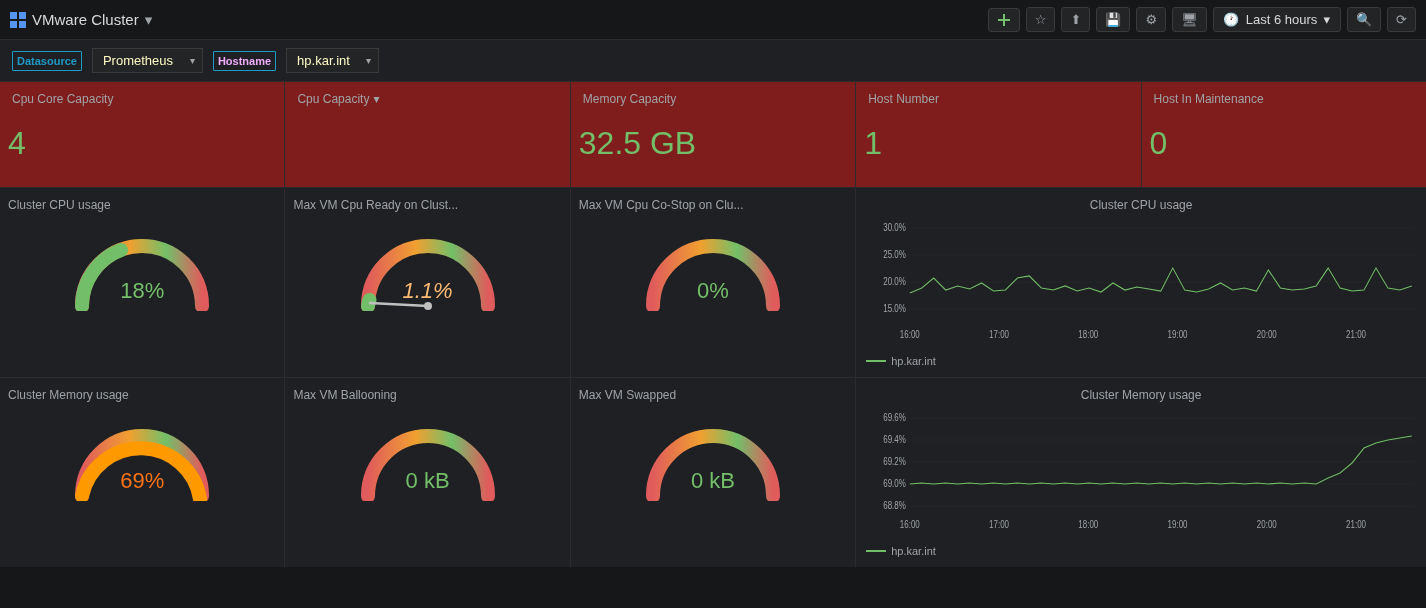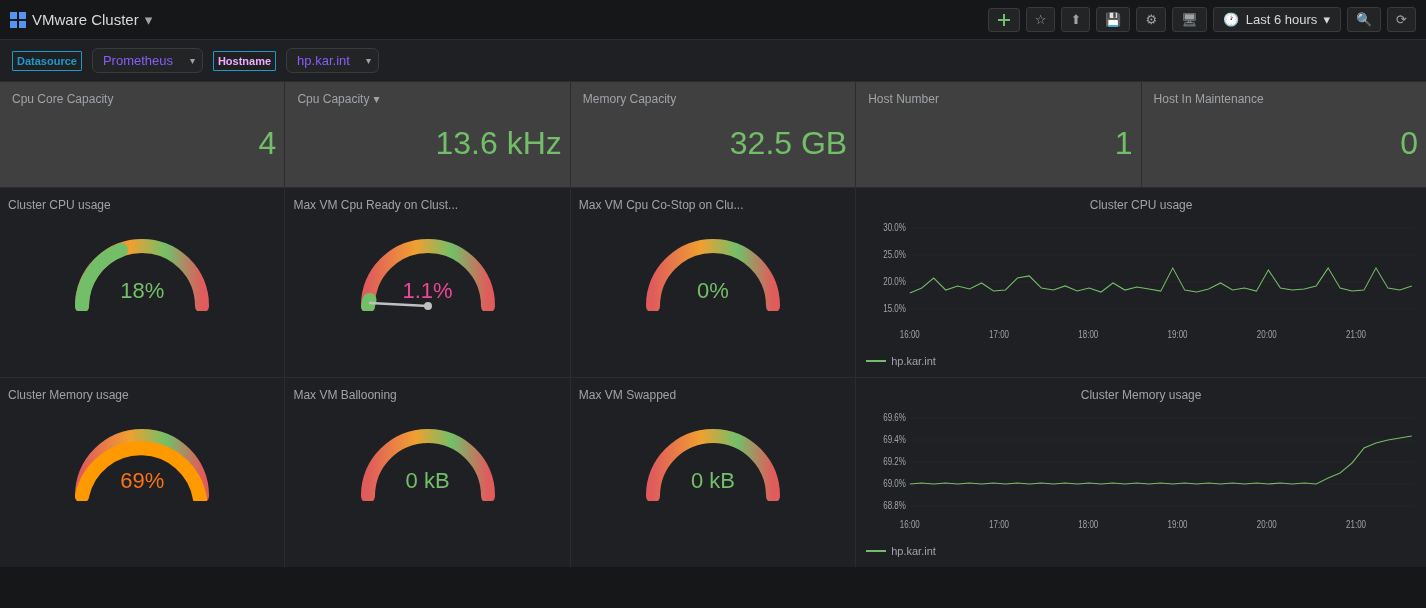--- a/index.html
+++ b/index.html
@@ -87,23 +87,23 @@
       font-size: 11px;
       font-weight: 600;
       color: #1e9ac7;
       padding: 3px 4px;
       border: 1px solid #1e9ac7;
       border-radius: 1px;
     }
     .filter-select {
       background: #222426;
       border: 1px solid #3a3a3a;
-      color: #8b5cf6;
+      color: #fef9c3;
       padding: 4px 28px 4px 10px;
-      border-radius: 6px;
+      border-radius: 0;
       cursor: pointer;
       font-size: 13px;
       appearance: none;
       position: relative;
     }
     .filter-select-wrap {
       position: relative;
       display: inline-flex;
       align-items: center;
     }
@@ -119,24 +119,24 @@
     .dashboard {
       display: grid;
       grid-template-columns: 1fr 1fr 1fr 1fr 1fr;
       grid-template-rows: 105px auto auto;
       gap: 1px;
       background: #2c2c2c;
     }
 
     
     .stat-panel {
-      background: #404040;
+      background: #7f1d1d;
       display: flex;
       flex-direction: column;
-      align-items: flex-end;
+      align-items: flex-start;
       justify-content: center;
       padding: 12px 8px;
       position: relative;
     }
     .stat-panel-title {
       font-size: 12px;
       color: #9fa3a7;
       position: absolute;
       top: 10px;
       left: 12px;
@@ -291,21 +291,20 @@
       <span>Cpu Core Capacity</span>
     </div>
     <div class="stat-value" style="color:#73bf69;">4</div>
   </div>
 
   <div class="stat-panel panel-cpu-cap">
     <div class="stat-panel-title">
       <span>Cpu Capacity</span>
       <span style="color:#9fa3a7;">▾</span>
     </div>
-    <div class="stat-value" style="color:#73bf69;">13.6 kHz</div>
   </div>
 
   <div class="stat-panel panel-mem-cap">
     <div class="stat-panel-title">
       <span>Memory Capacity</span>
     </div>
     <div class="stat-value" style="color:#73bf69;">32.5 GB</div>
   </div>
 
   <div class="stat-panel panel-host-num">
@@ -358,21 +357,21 @@
             <stop offset="100%" style="stop-color:#e05c5c"></stop>
           </linearGradient>
         </defs>
         <path d="M 20 90 A 60 60 0 0 1 140 90" fill="none" stroke="url(#gaugeGrad2)" stroke-width="14" stroke-linecap="round"></path>
 
         <path d="M 20 90 A 60 60 0 0 1 21.5 84" fill="none" stroke="#73bf69" stroke-width="14" stroke-linecap="round"></path>
 
         <line x1="80" y1="90" x2="22" y2="87" stroke="#c0c0c0" stroke-width="2.5" stroke-linecap="round"></line>
         <circle cx="80" cy="90" r="4" fill="#c0c0c0"></circle>
       </svg>
-      <div class="gauge-value" style="color:#ec4899;">1.1%</div>
+      <div class="gauge-value" style="color:#fdba74;font-style:italic;">1.1%</div>
     </div>
   </div>
 
   <div class="gauge-panel panel-vm-costop">
     <div class="gauge-panel-title">Max VM Cpu Co-Stop on Clu...</div>
     <div class="gauge-container">
       <svg width="160" height="95" viewBox="0 0 160 95">
         <path d="M 20 90 A 60 60 0 0 1 140 90" fill="none" stroke="#2c2c2c" stroke-width="14" stroke-linecap="round"></path>
         <defs>
           <linearGradient id="gaugeGrad3" x1="0%" y1="0%" x2="100%" y2="0%">

